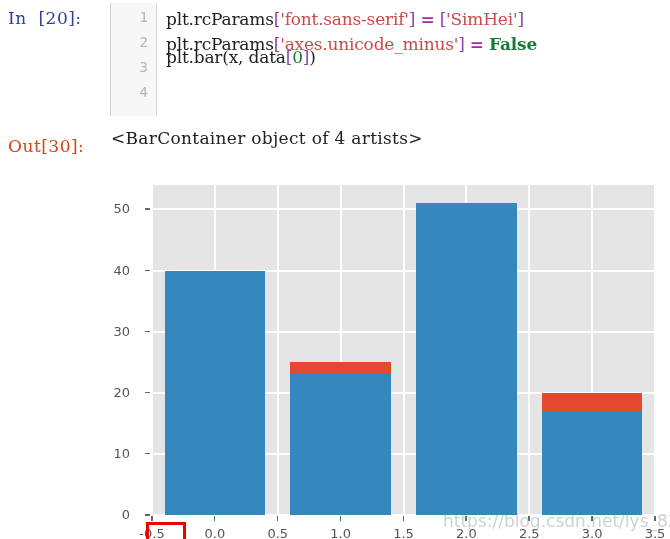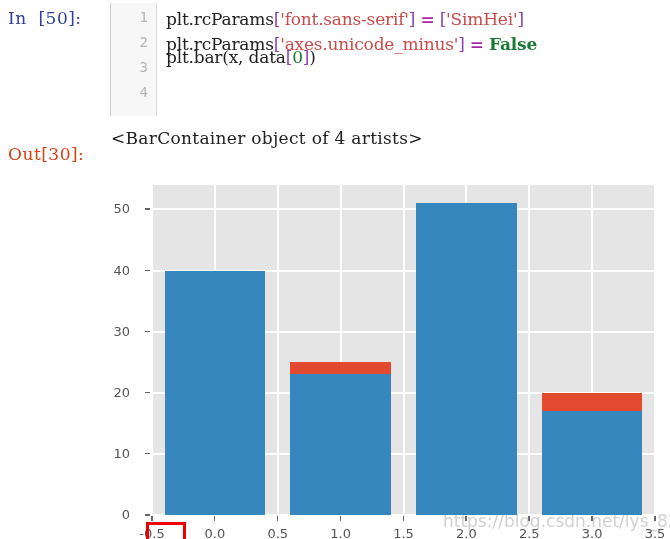--- a/index.html
+++ b/index.html
@@ -97,21 +97,21 @@
   #out-row {
     position: absolute;
     left: 0;
     top: 128px;
     width: 670px;
     height: 30px;
   }
   #out-prompt {
     position: absolute;
     left: 8px;
-    top: 16px;
+    top: 8px;
     font-family: "DejaVu Serif", "Liberation Serif", serif;
     font-size: 17px;
     color: #d84315;
     white-space: pre;
     letter-spacing: 0.5px;
   }
   #out-text {
     position: absolute;
     left: 111px;
     top: 0;
@@ -202,21 +202,21 @@
     color: rgba(150,150,150,0.45);
     white-space: pre;
     letter-spacing: 0px;
   }
 </style>
 </head>
 <body>
 
 <div id="notebook-input-cell">
 
-  <div id="in-prompt">In  [50]:</div>
+  <div id="in-prompt">In  [20]:</div>
 
   <div id="code-editor">
     <div id="code-editor-inner"></div>
     <div class="gutter" id="gutter">
         <div class="lineno" style="top: 6px;">1</div>
         <div class="lineno" style="top: 31px;">2</div>
         <div class="lineno" style="top: 56px;">3</div>
         <div class="lineno" style="top: 81px;">4</div>
       </div>
     <div class="code-lines" id="code-lines">

